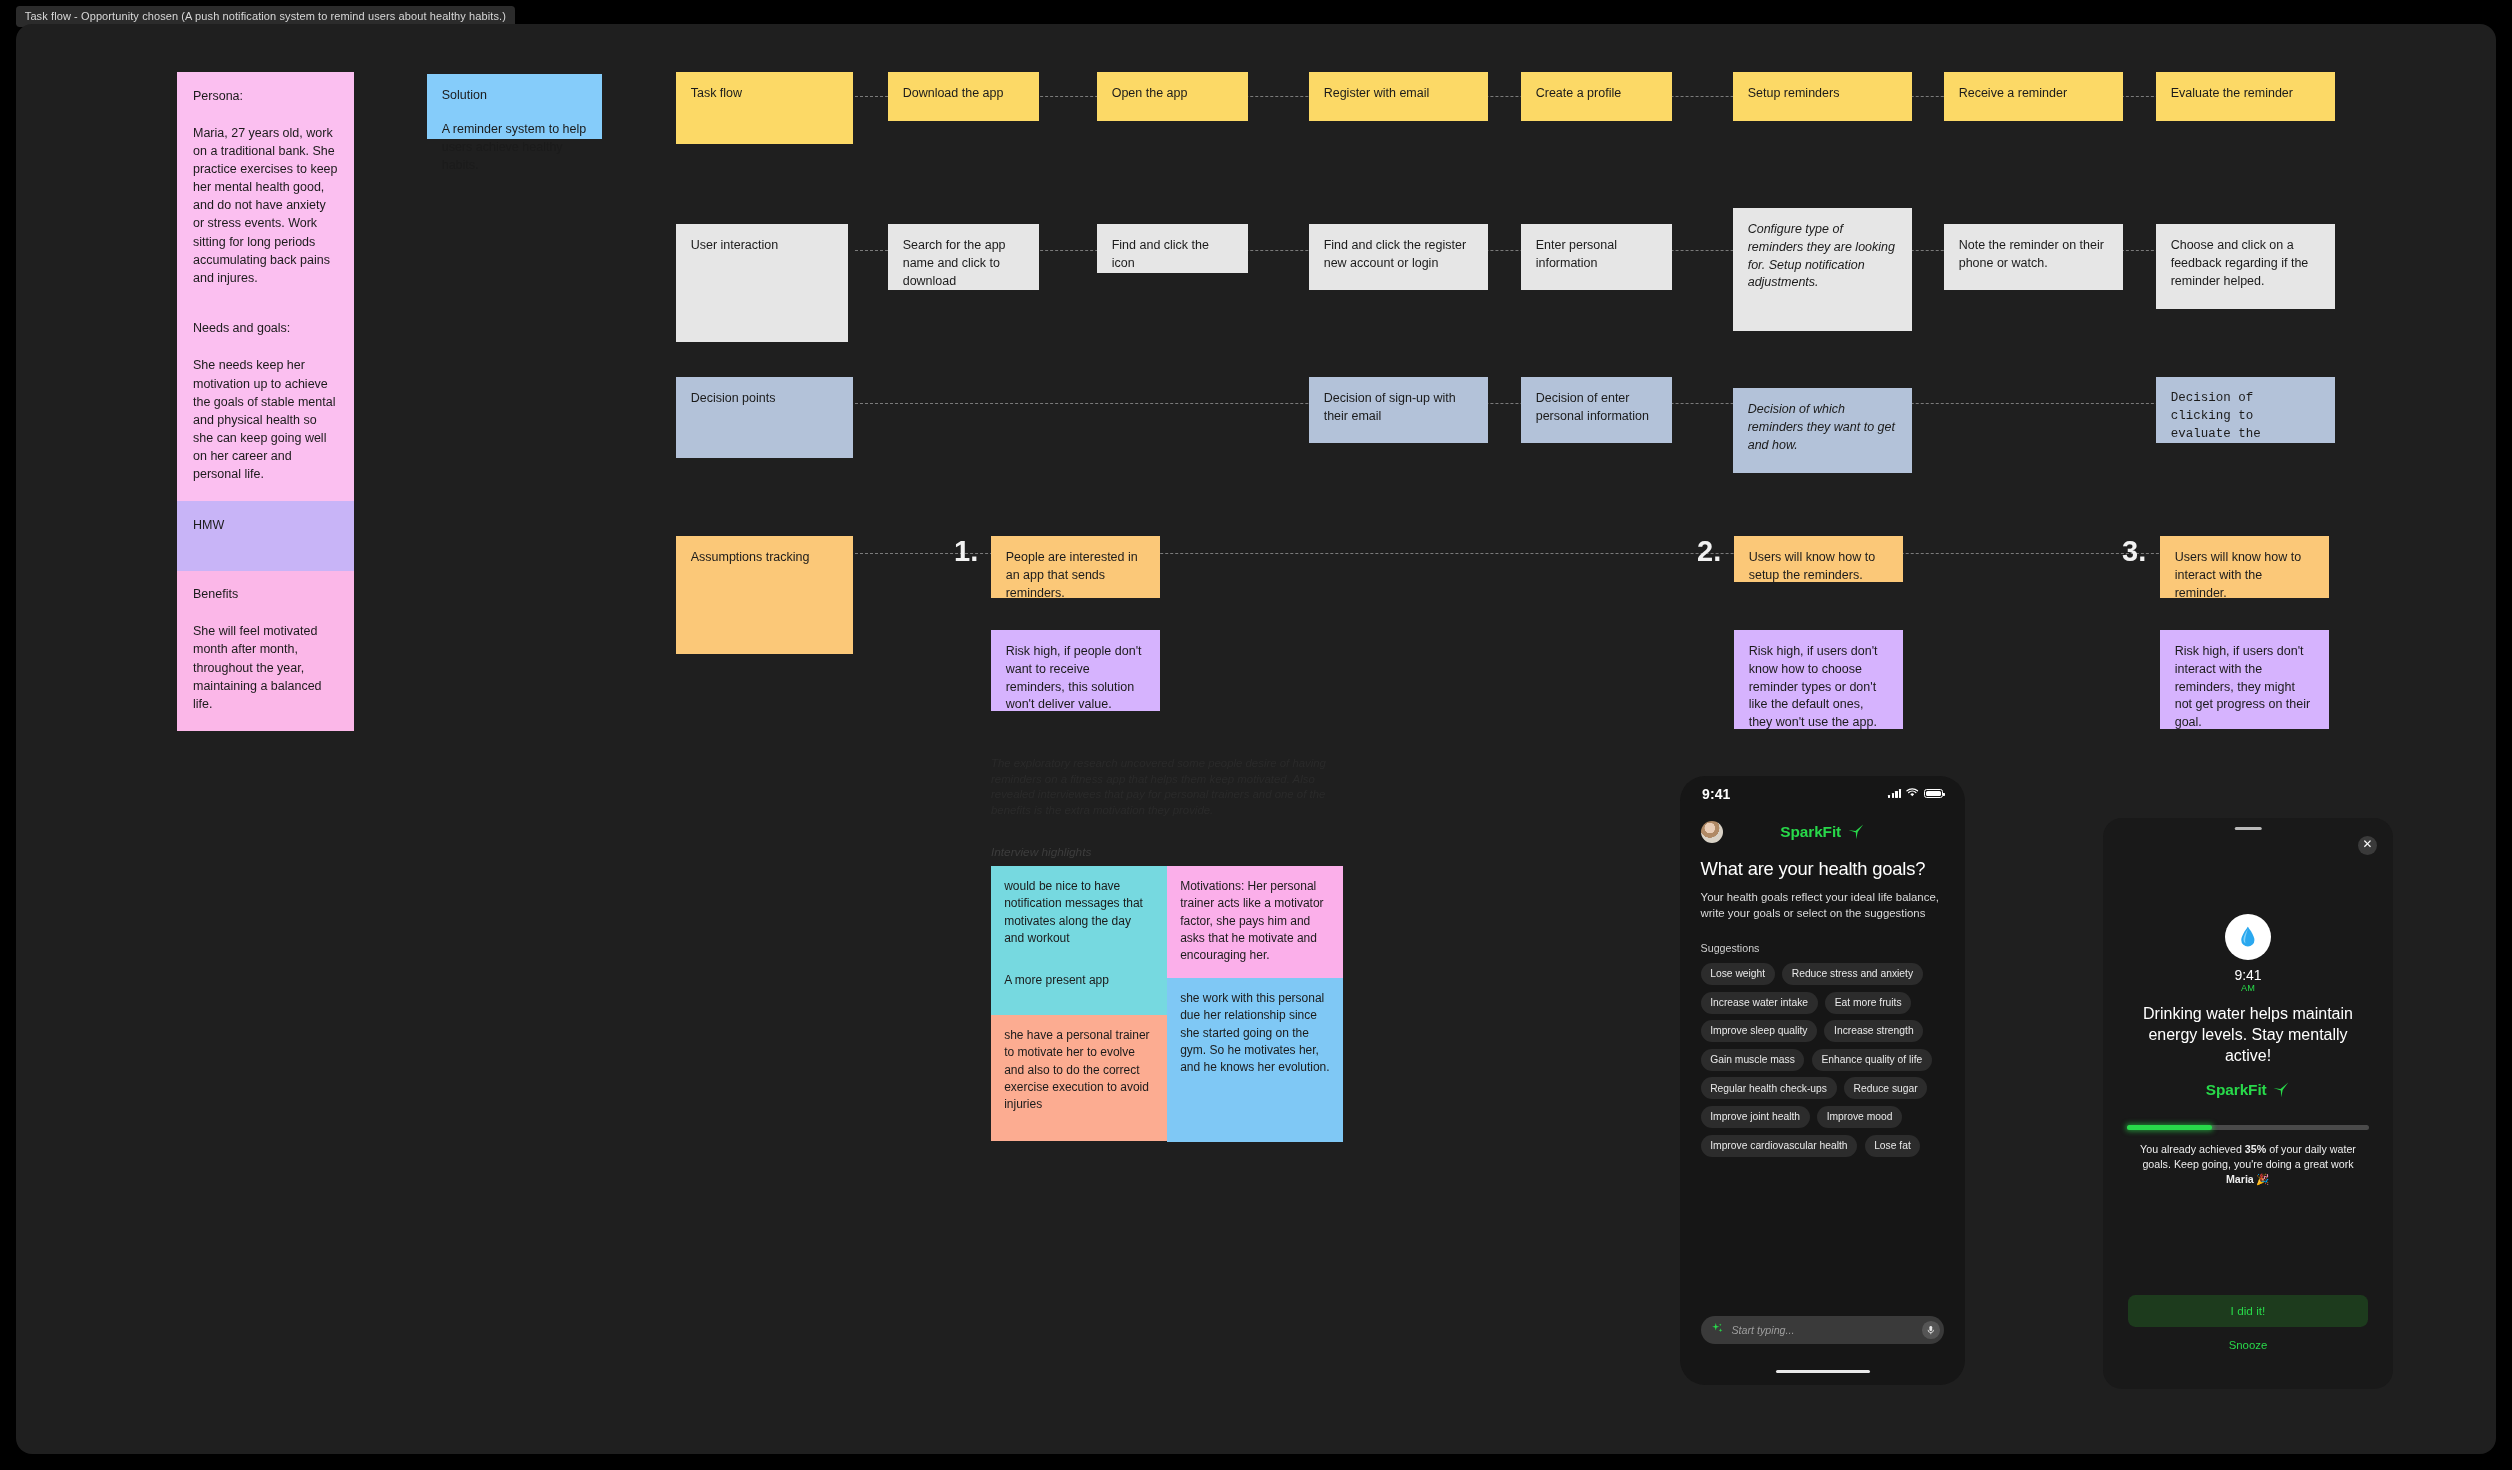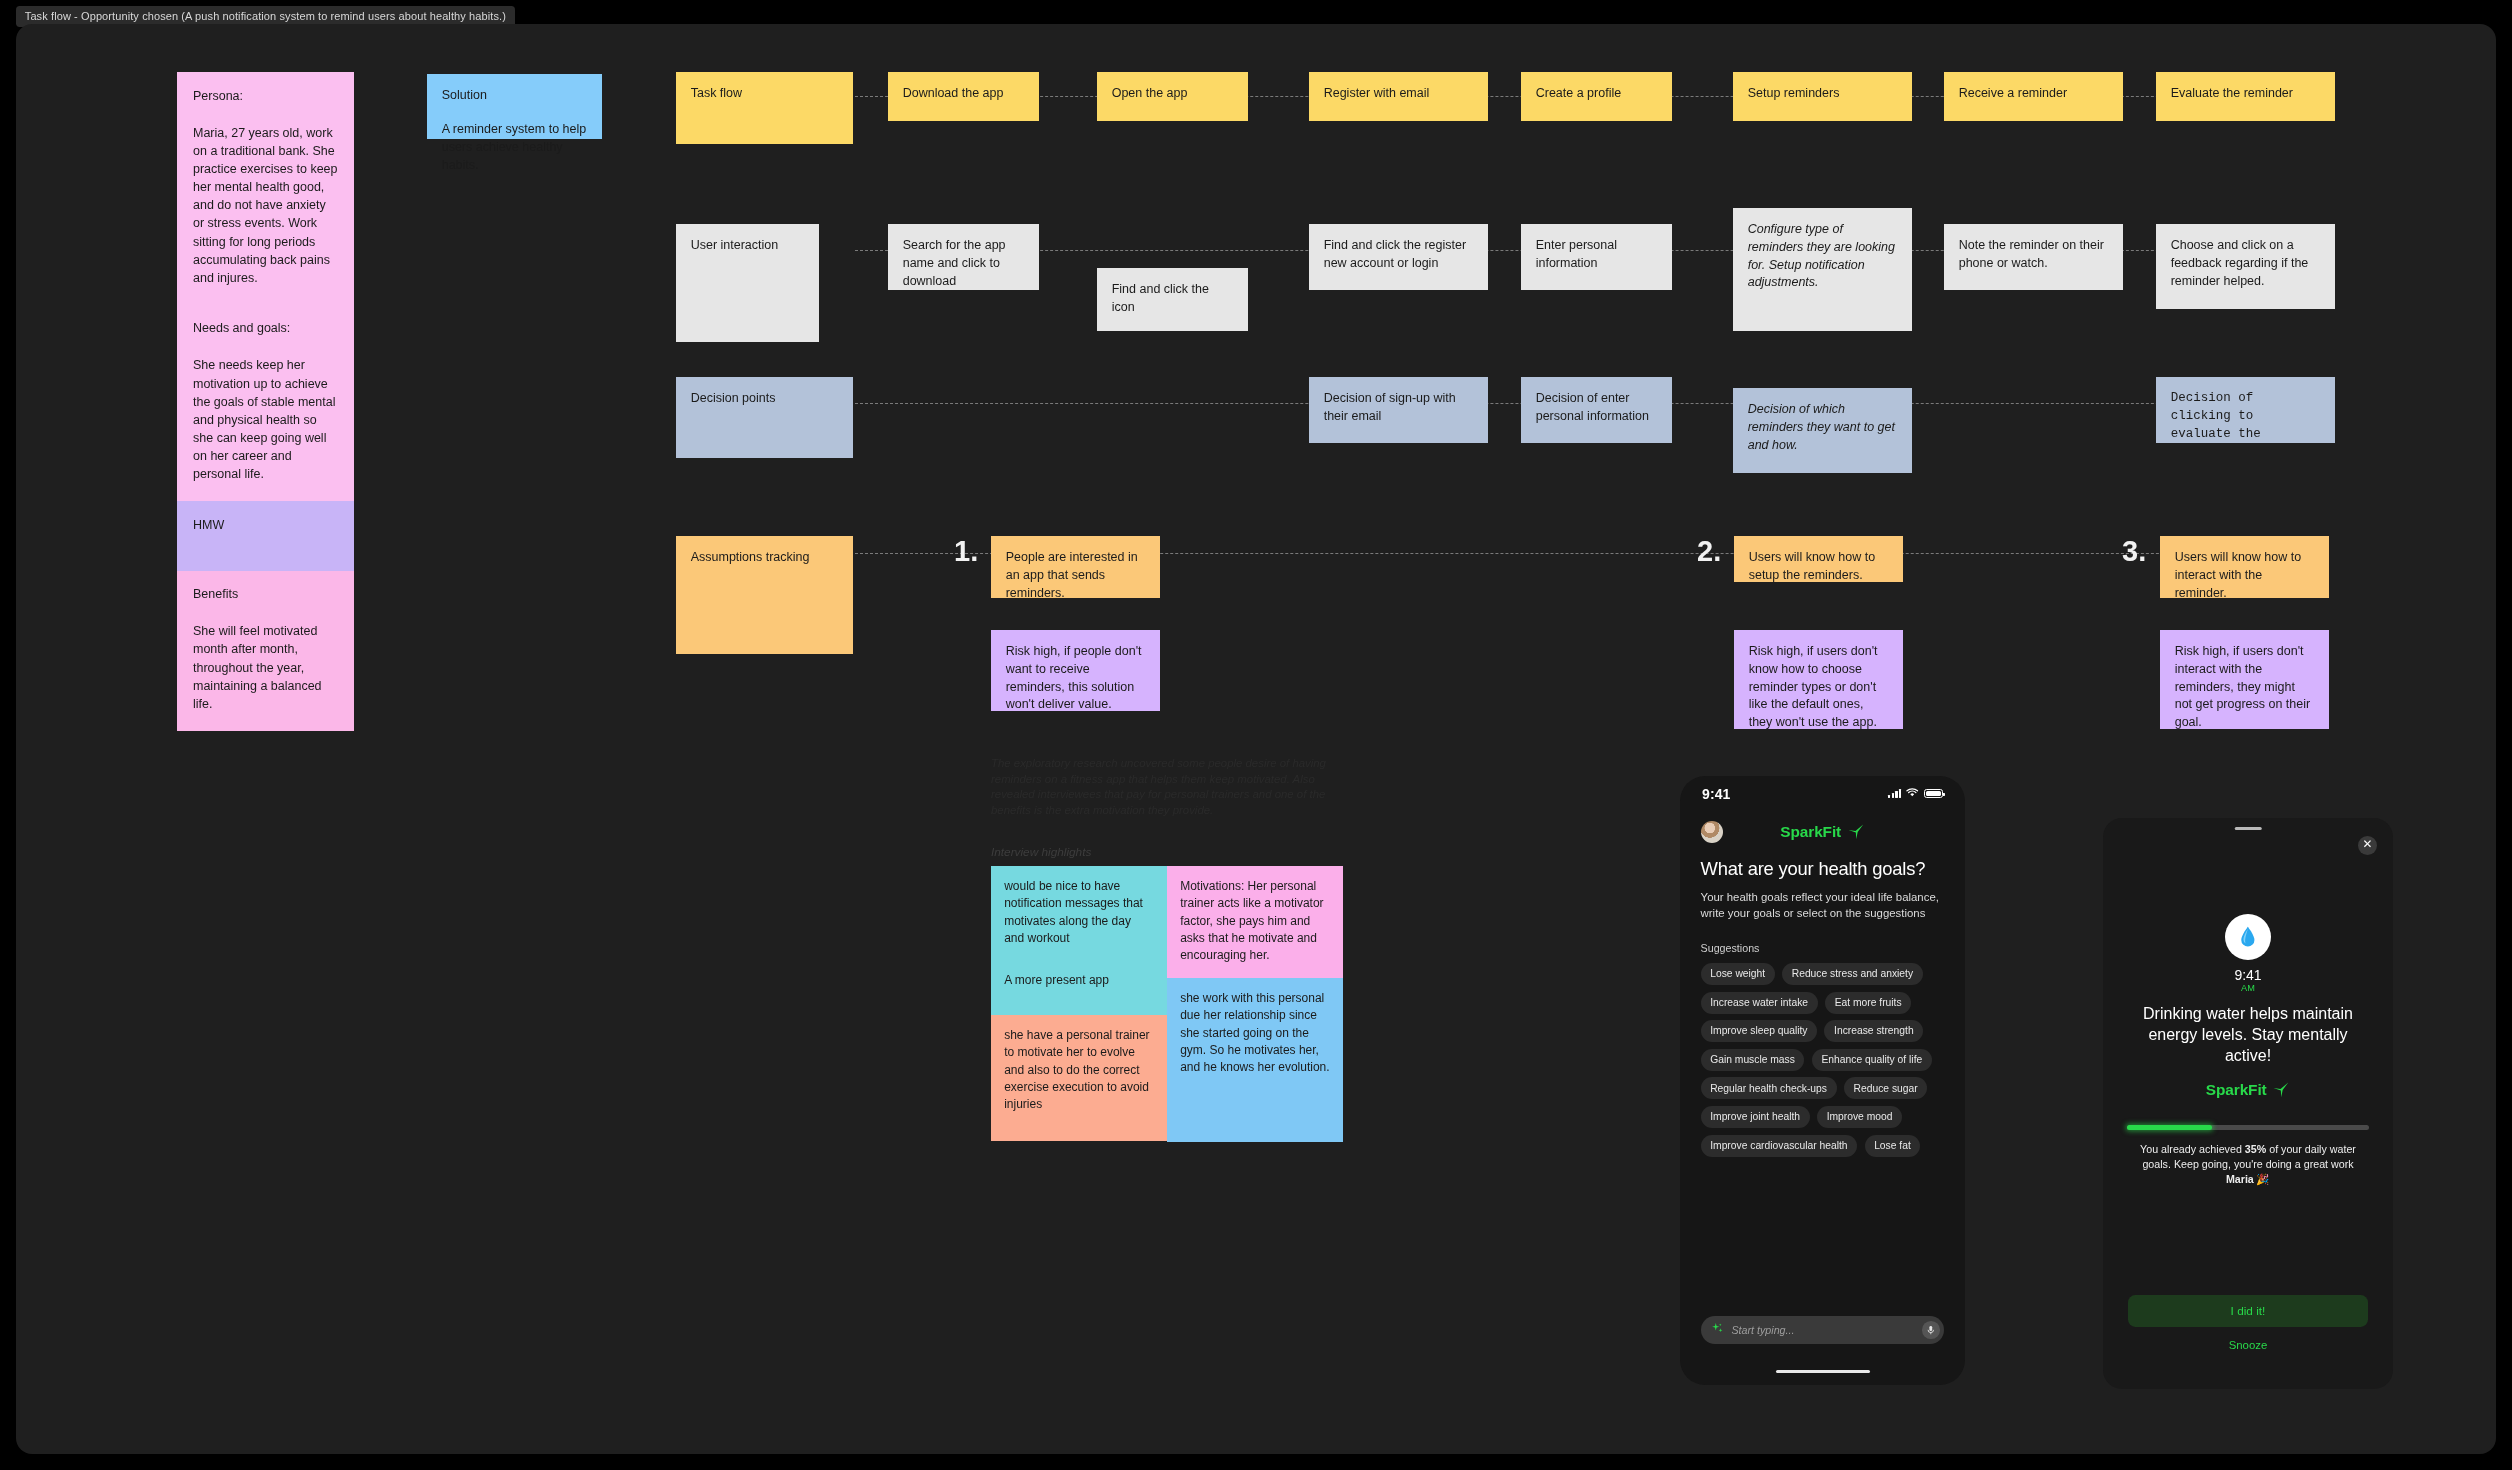--- a/index.html
+++ b/index.html
@@ -286,27 +286,27 @@
 </div>
 <div class="card c-yellow" style="left:1944px; top:72px; width:179px; height:49px;">
   <span class="label">Receive a reminder</span>
 </div>
 <div class="card c-yellow" style="left:2156px; top:72px; width:179px; height:49px;">
   <span class="label">Evaluate the reminder</span>
 </div>
 
 <div class="dash-h" style="left:855px; top:250px; width:1469px;"></div>
 
-<div class="card c-grey" style="left:676px; top:224px; width:143px; height:118px;">
+<div class="card c-grey" style="left:676px; top:224px; width:172px; height:118px;">
   <span class="label">User interaction</span>
 </div>
 <div class="card c-grey" style="left:888px; top:224px; width:151px; height:66px;">
   <span class="label">Search for the app name and click to download</span>
 </div>
-<div class="card c-grey" style="left:1097px; top:224px; width:151px; height:63px;margin-top:44px;">
+<div class="card c-grey" style="left:1097px; top:224px; width:151px; height:49px;">
   <span class="label">Find and click the icon</span>
 </div>
 <div class="card c-grey" style="left:1309px; top:224px; width:179px; height:66px;">
   <span class="label">Find and click the register new account or login</span>
 </div>
 <div class="card c-grey" style="left:1521px; top:224px; width:151px; height:66px;">
   <span class="label">Enter personal information</span>
 </div>
 <div class="card c-grey" style="left:1733px; top:208px; width:179px; height:123px;font-style:italic;">
   <span class="label">Configure type of reminders they are looking for. Setup notification adjustments.</span>

